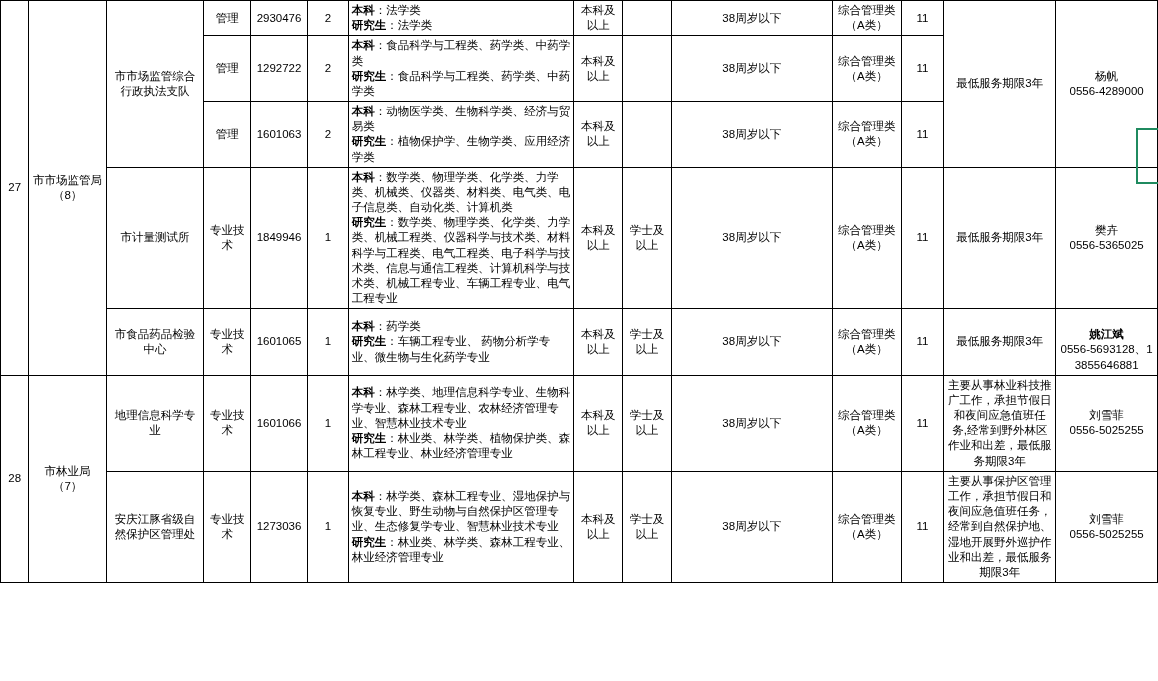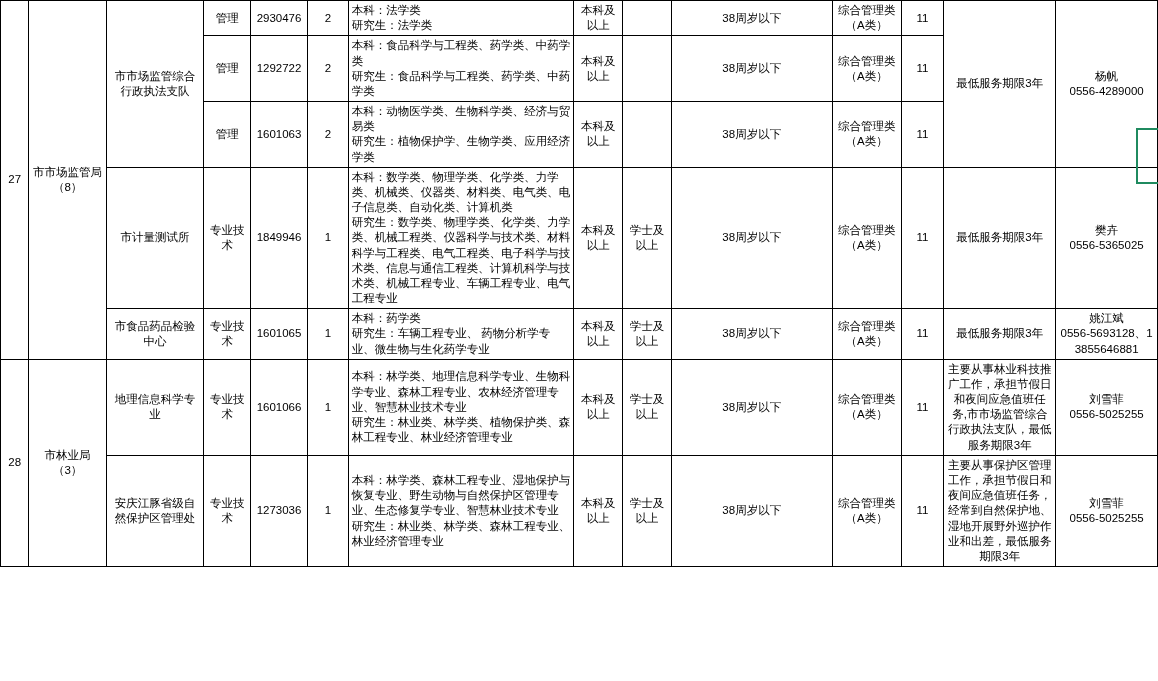--- a/index.html
+++ b/index.html
@@ -28,21 +28,21 @@
   table.reg td {
     border: 1px solid #000000;
     vertical-align: middle;
     padding: 2px 3px;
     font-size: 11.5px;
     line-height: 1.32;
     word-break: break-all;
   }
   td.ctr { text-align: center; }
   td.lft { text-align: left; }
-  .b { font-weight: normal; }
+  .b { font-weight: bold; margin-top: 16px; }
   .small { font-size: 11px; }
   .tight { line-height: 1.3; }
   
   .green-mark {
     position: absolute;
     right: 0px;
     top: 128px;
     width: 22px;
     height: 56px;
     border: 2px solid #1f8a5f;
@@ -167,35 +167,35 @@
         <td class="ctr">11</td>
         <td class="ctr">最低服务期限3年</td>
         <td class="ctr small">
           <span class="seg b">姚江斌</span>
           <span class="seg">0556-5693128、13855646881</span>
         </td>
       </tr>
 
       <tr>
         <td class="ctr" rowspan="2">28</td>
-        <td class="ctr" rowspan="2">市林业局（3）</td>
+        <td class="ctr" rowspan="2">市林业局（7）</td>
         <td class="ctr">地理信息科学专业</td>
         <td class="ctr">专业技术</td>
         <td class="ctr small">1601066</td>
         <td class="ctr">1</td>
         <td class="lft tight">
           <span class="b">本科</span><span>：林学类、地理信息科学专业、生物科学专业、森林工程专业、农林经济管理专业、智慧林业技术专业</span><br>
           <span class="b">研究生</span><span>：林业类、林学类、植物保护类、森林工程专业、林业经济管理专业</span>
         </td>
         <td class="ctr">本科及以上</td>
         <td class="ctr">学士及以上</td>
         <td class="ctr">38周岁以下</td>
         <td class="ctr">综合管理类（A类）</td>
         <td class="ctr">11</td>
-        <td class="ctr small">主要从事林业科技推广工作，承担节假日和夜间应急值班任务,市市场监管综合行政执法支队，最低服务期限3年</td>
+        <td class="ctr small">主要从事林业科技推广工作，承担节假日和夜间应急值班任务,经常到野外林区作业和出差，最低服务期限3年</td>
         <td class="ctr">
           <span class="seg">刘雪菲</span>
           <span class="seg">0556-5025255</span>
         </td>
       </tr>
 
       <tr>
         <td class="ctr">安庆江豚省级自然保护区管理处</td>
         <td class="ctr">专业技术</td>
         <td class="ctr small">1273036</td>

